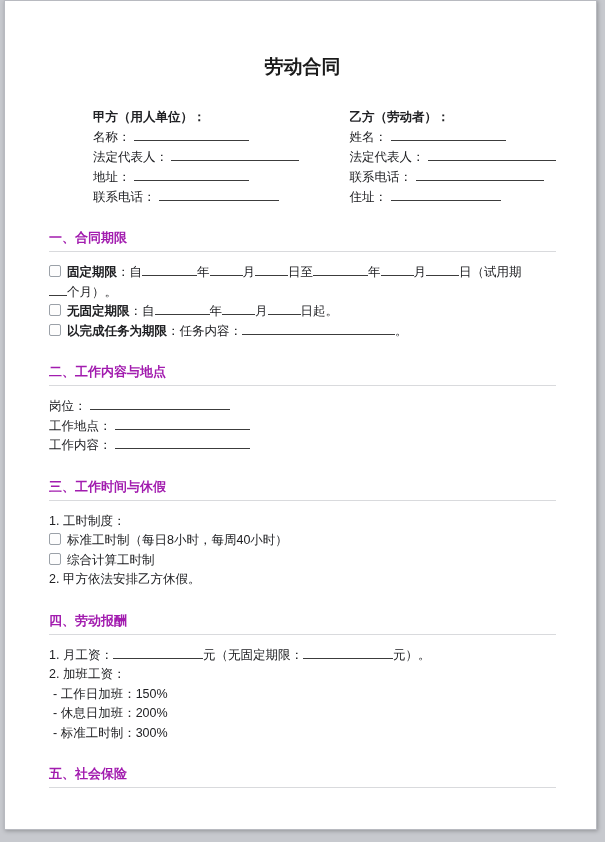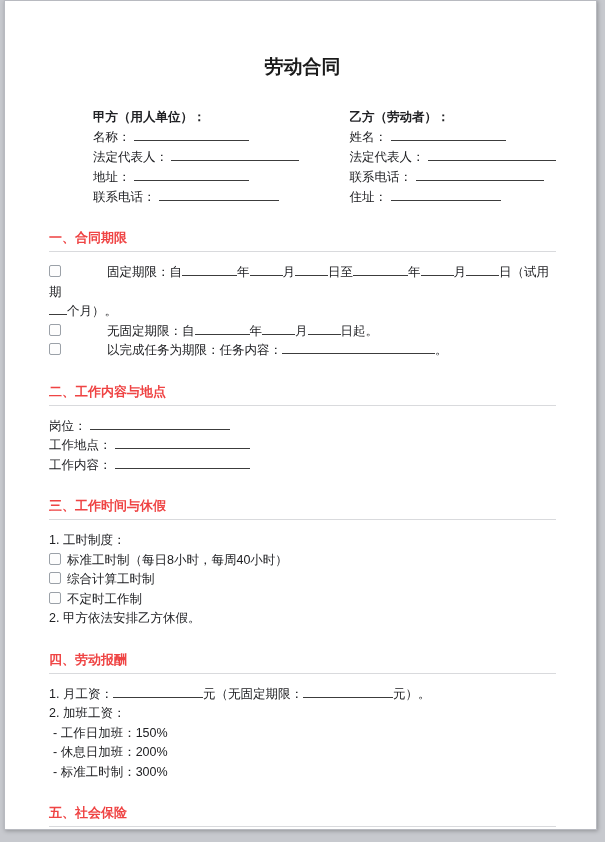--- a/index.html
+++ b/index.html
@@ -28,21 +28,21 @@
     font-size: 19px; font-weight: bold; text-align: center;
     margin: 0 0 28px 0; line-height: 24px; color: #1a1a1a;
   }
   .parties { display: flex; }
   .party-a { width: 322px; margin-left: 44px; }
   .party-b { flex: 1; }
   .party-heading { font-weight: bold; line-height: 20px; }
   .field-row { line-height: 20px; white-space: nowrap; }
   .section { margin-top: 23px; }
   h2.sec-heading {
-    font-size: 13px; font-weight: bold; margin: 0; line-height: 16px; color: #ef4444;
+    font-size: 13px; font-weight: bold; margin: 0; line-height: 16px; color: #a21caf;
   }
   .rule { border-top: 1px solid #d9dadd; margin-top: 5px; height: 0; }
   .sec-body { padding-top: 11px; }
   .line { line-height: 19.5px; }
   .blank {
     display: inline-block;
     border-bottom: 1px solid #3c3c3c;
     height: 12px;
     vertical-align: baseline;
   }
@@ -52,21 +52,21 @@
   .b140 { width: 140px; } .b153 { width: 153px; }
   .checkbox {
     display: inline-block;
     width: 10px; height: 10px;
     border: 1px solid #9ba1a8;
     border-radius: 2px;
     background: #fdfdfd;
     margin-right: 6px;
     position: relative; top: 1px;
   }
-  .bold { font-weight: normal; margin-left: 40px; }
+  .bold { font-weight: bold; }
   .indent { padding-left: 4px; }
 </style>
 </head>
 <body>
 
 <div class="page">
   <div class="content">
 
     <h1 class="doc-title">劳动合同</h1>
 
@@ -153,23 +153,20 @@
       <h2 class="sec-heading">三、工作时间与休假</h2>
       <div class="rule"></div>
       <div class="sec-body">
         <div class="line">1. 工时制度：</div>
         <div class="line">
           <span class="checkbox"></span><span>标准工时制（每日8小时，每周40小时）</span>
         </div>
         <div class="line">
           <span class="checkbox"></span><span>综合计算工时制</span>
         </div>
-        <div class="line">
-          <span class="checkbox"></span><span>不定时工作制</span>
-        </div>
         <div class="line">2. 甲方依法安排乙方休假。</div>
       </div>
     </div>
 
     <div class="section">
       <h2 class="sec-heading">四、劳动报酬</h2>
       <div class="rule"></div>
       <div class="sec-body">
         <div class="line">
           <span>1. 月工资：</span><span class="blank b90"></span><span>元（无固定期限：</span><span class="blank b90"></span><span>元）。</span>

